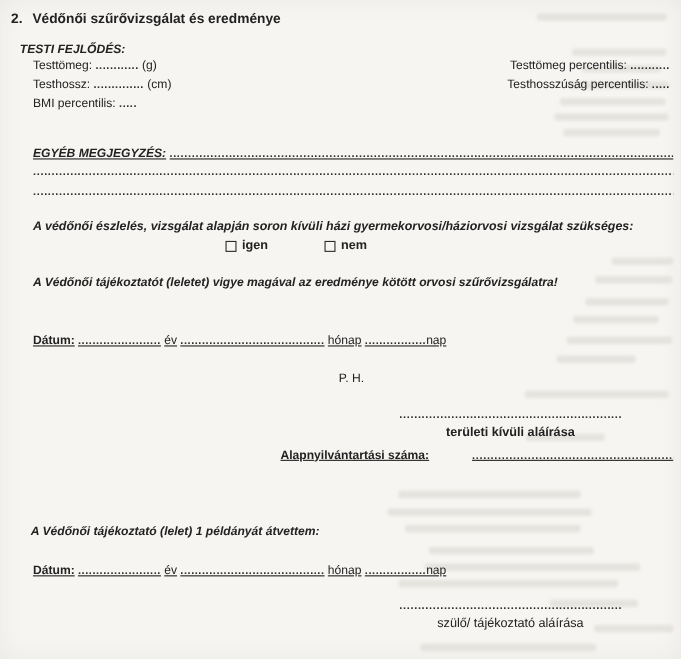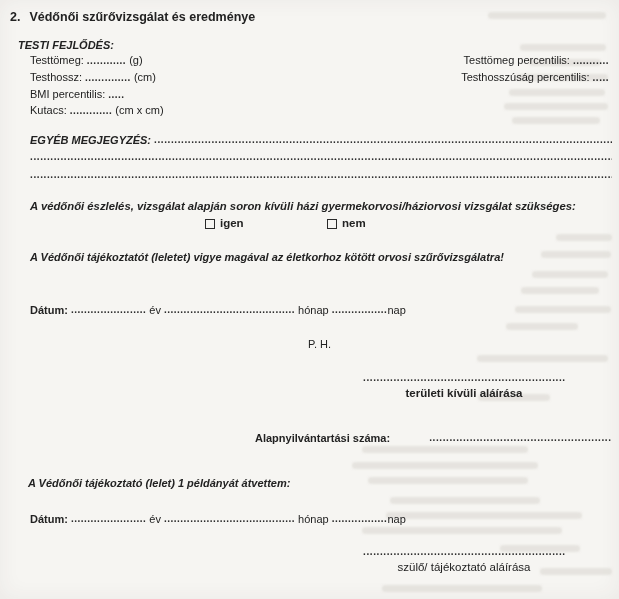--- a/index.html
+++ b/index.html
@@ -12,21 +12,21 @@
     color:#222;
     font-size:11px;
     line-height:1.2;
     overflow:hidden;
   }
   .abs{position:absolute;}
   .b{font-weight:bold;}
   .bi{font-weight:bold;font-style:italic;}
   .si{font-weight:600;font-style:italic;}
   .nw{white-space:nowrap;}
-  .flexrow{display:flex;align-items:flex-start;white-space:nowrap;}
+  .flexrow{display:flex;align-items:center;white-space:nowrap;text-decoration:underline;}
   .dots{
     font-size:10px;font-weight:bold;letter-spacing:0.5px;color:#2c2c2c;
     margin:0 3px;white-space:nowrap;
   }
   .dots.tight{margin-right:0;}
   .leader{
     font-size:10px;font-weight:bold;letter-spacing:0.6px;color:#2c2c2c;
     overflow:hidden;white-space:nowrap;line-height:12px;
   }
   .grow{flex:1 1 auto;overflow:hidden;}
@@ -106,65 +106,62 @@
     </span>
   </div>
 
   <div class="abs mrow" style="top:88px;">
     <span class="mleft">
       <span>BMI percentilis:</span><span class="dots">.....</span>
     </span>
   </div>
 
   <div class="abs mrow" style="top:104px;">
-    <span class="mright">
-      <span>Kutacs:</span><span class="dots">.............</span><span>(cm x cm)</span>
-    </span>
   </div>
 
   <div class="abs flexrow" style="top:134px;left:30px;width:582px;">
     <span class="bi nw">EGYÉB MEGJEGYZÉS:</span>
     <span class="leader grow" style="margin-left:3px;">........................................................................................................................................................................................................................</span>
   </div>
   <div class="abs leader" style="top:151px;left:30px;width:582px;">........................................................................................................................................................................................................................</div>
   <div class="abs leader" style="top:169px;left:30px;width:582px;">........................................................................................................................................................................................................................</div>
 
   <div class="abs bi nw question" style="top:200px;left:30px;">A védőnői észlelés, vizsgálat alapján soron kívüli házi gyermekorvosi/háziorvosi vizsgálat szükséges:</div>
 
   <div class="abs cbwrap" style="top:217px;">
     <span class="cb" style="left:175px;">
       <span class="cbbox"></span>
       <span class="cblabel">igen</span>
     </span>
-    <span class="cb" style="left:265px;margin-left:32px;">
+    <span class="cb" style="left:265px;">
       <span class="cbbox"></span>
       <span class="cblabel">nem</span>
     </span>
   </div>
 
-  <div class="abs si nw" style="top:251px;left:30px;">A Védőnői tájékoztatót (leletet) vigye magával az életkorhoz kötött orvosi szűrővizsgálatra!</div>
+  <div class="abs si nw" style="top:251px;left:30px;">A Védőnői tájékoztatót (leletet) vigye magával az eredménye kötött orvosi szűrővizsgálatra!</div>
 
   <div class="abs flexrow" style="top:304px;left:30px;">
     <span class="b">Dátum:</span>
     <span class="dots">.......................</span>
     <span>év</span>
     <span class="dots">........................................</span>
     <span>hónap</span>
     <span class="dots tight">.................</span>
     <span>nap</span>
   </div>
 
   <div class="abs" style="top:338px;left:308px;">P. H.</div>
 
   <div class="abs sig" style="top:372px;left:363px;">
     <div class="leader">..............................................................</div>
     <div class="b siglabel">területi kívüli aláírása</div>
   </div>
 
-  <div class="abs flexrow" style="top:432px;left:255px;width:357px;gap:33px;">
+  <div class="abs flexrow" style="top:408px;left:255px;width:357px;gap:33px;">
     <span class="b">Alapnyilvántartási száma:</span>
     <span class="leader grow" style="margin-left:6px;">................................................................................</span>
   </div>
 
   <div class="abs b nw" style="top:477px;left:28px;font-style:italic;">A Védőnői tájékoztató (lelet) 1 példányát átvettem:</div>
 
   <div class="abs flexrow" style="top:513px;left:30px;">
     <span class="b">Dátum:</span>
     <span class="dots">.......................</span>
     <span>év</span>

